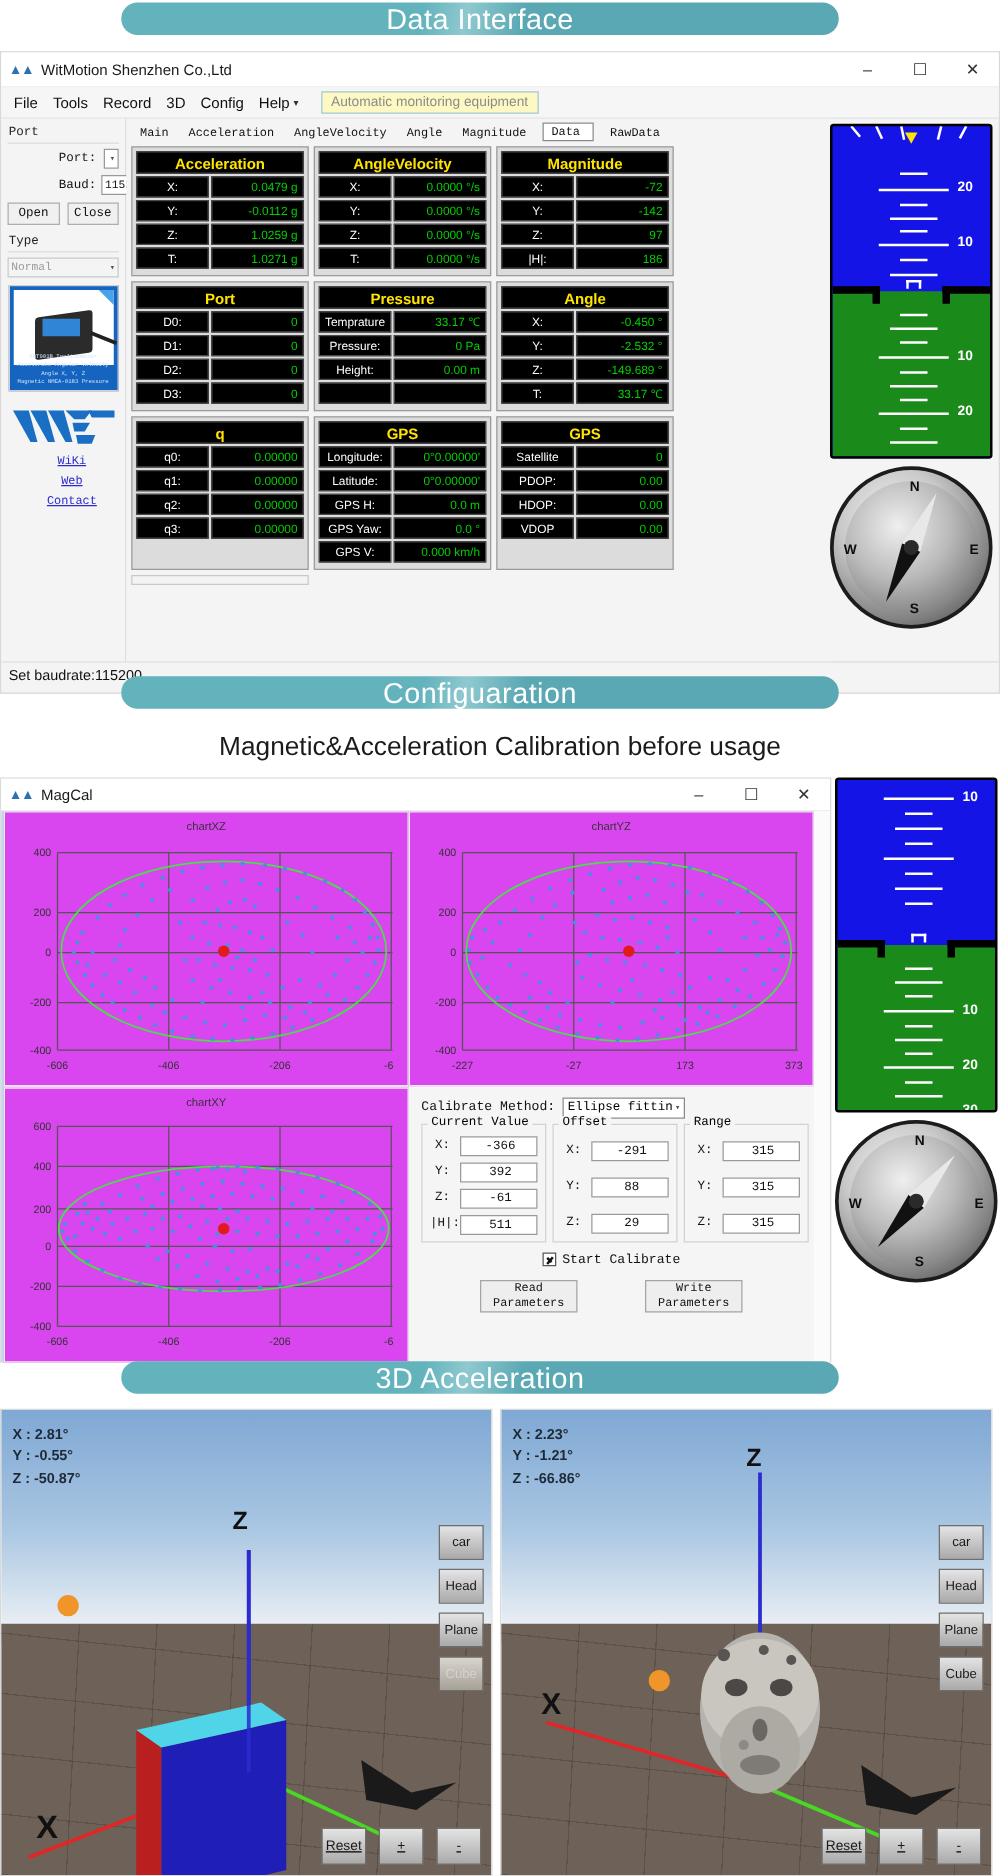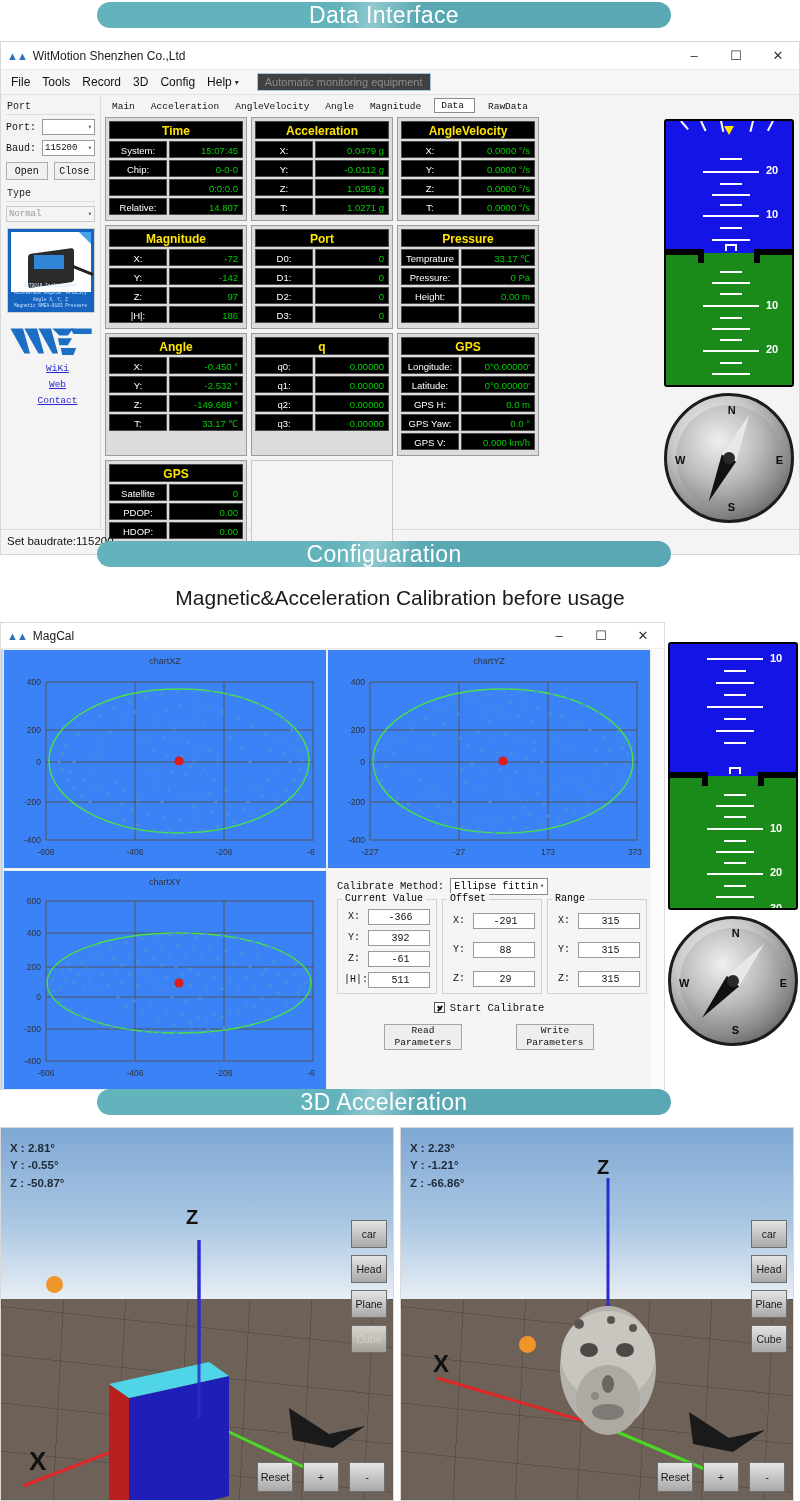--- a/index.html
+++ b/index.html
@@ -32,29 +32,29 @@
   }
   .tb-logo { margin-left:6px; color:#2f6fb5; font-size:11px; font-weight:bold; letter-spacing:-1px;}
   .tb-title { margin-left:6px; font-size:12px; color:#1a1a1a;}
   .tb-spacer{flex:1}
   .tb-btn { width:42px; height:28px; display:flex; align-items:center; justify-content:center;
             font-size:13px; color:#333; }
   .menubar { height:25px; background:#f6f6f6; display:flex; align-items:center; gap:12px;
              padding-left:10px; border-bottom:1px solid #e2e2e2; }
   .menu-item { font-size:12px; color:#111; }
   .menu-caret { font-size:8px; color:#333; margin-left:-9px;}
-  .auto-box { border:1px solid #9fc6dd; background:#404040; color:#8b8b8b; font-size:11px;
+  .auto-box { border:1px solid #9fc6dd; background:#fef9c3; color:#8b8b8b; font-size:11px;
               padding:2px 7px; margin-left:6px; }
   .mainbody { display:flex; height:434px; }
   
   .leftcol { width:100px; background:#f4f4f4; border-right:1px solid #dcdcdc; padding:4px 5px;
              font-family:"Liberation Mono", monospace; }
   .grp-label { font-size:10px; color:#222; margin:2px 0 2px 1px;}
   .grp-box { border-top:1px solid #dcdcdc; padding-top:4px; }
-  .row { display:flex; align-items:center; gap:4px; margin-bottom:5px;}
+  .row { display:flex; align-items:center; gap:4px; margin-bottom:5px;margin-left:41px;}
   .row label { font-size:10px; width:32px; color:#111;}
   .sel { flex:1; height:16px; border:1px solid #999; background:#fff; font-size:9px;
          display:flex; align-items:center; justify-content:space-between; padding:0 2px; color:#111;}
   .sel.dim { color:#9a9a9a; background:#f4f4f4; border-color:#c9c9c9;}
   .sel .cv { font-size:7px; color:#555;}
   .btnrow { display:flex; gap:6px; margin:6px 0 8px;}
   .pbtn { flex:1; height:18px; border:1px solid #adadad; background:#f0f0f0; font-size:10px;
           display:flex; align-items:center; justify-content:center; color:#111;
           font-family:"Liberation Mono", monospace;}
   .prodimg { width:88px; height:85px; border:1px solid #cfcfcf; background:#1565c0;
@@ -85,21 +85,21 @@
             height:18px; line-height:18px; border:1px solid #4a4a4a; margin-bottom:2px;}
   .p-row { display:flex; gap:2px; margin-bottom:2px; }
   .p-lbl { width:58px; background:#000; color:#fff; font-size:9.5px; height:17px; line-height:17px;
            text-align:center; border:1px solid #4a4a4a;}
   .p-val { flex:1; background:#000; color:#00d000; font-size:9.5px; height:17px; line-height:17px;
            text-align:right; padding-right:4px; border:1px solid #4a4a4a;}
   .panel.empty { background:#f4f4f4; border-color:#c9c9c9; }
   
   .gauges { width:135px; padding:4px 3px 0 0;}
   .adi { width:130px; height:268px; border:2px solid #000; position:relative; overflow:hidden;
-         background:#1414e6; border-radius:3px;margin-top:20px;}
+         background:#1414e6; border-radius:3px;}
   .adi .ground { position:absolute; left:0; right:0; top:50%; bottom:0; background:#1a8a1a;}
   .adi .pitchline { position:absolute; background:#fff; height:2px; }
   .adi .pt-lbl { position:absolute; color:#fff; font-size:11px; font-weight:bold;}
   .adi .wing { position:absolute; background:#000; height:6px;}
   .adi .wingv{ position:absolute; background:#000; width:6px; height:14px;}
   .adi .toptick { position:absolute; background:#fff; width:2px; height:11px; transform-origin:50% 0;}
   .adi .caret { position:absolute; left:50%; top:5px; width:0;height:0; margin-left:-5px;
          border-left:5px solid transparent;border-right:5px solid transparent;border-top:9px solid #ffe400;}
   .compass { width:130px; height:130px; border-radius:50%; margin-top:6px; position:relative;
          background:radial-gradient(circle at 38% 32%, #f4f4f4 0%, #c8c8c8 38%, #7e7e7e 72%, #3a3a3a 100%);
@@ -119,21 +119,21 @@
   
   #calheading { position:absolute; left:0; top:586px; width:800px; text-align:center;
        font-size:21px; color:#1a1a1a;}
   
   #magcal { position:absolute; left:0; top:622px; width:665px; height:468px;
        background:#f5f5f5; border:1px solid #dcdcdc; }
   .mc-title { height:26px; background:#fff; display:flex; align-items:center;
        border-bottom:1px solid #ededed;}
   .mc-body { display:flex; flex-wrap:wrap; height:441px; background:#fbfbfb;
        border-left:2px solid #bcd6ea;}
-  .chartbox { width:324px; height:220px; background:#3b82f6; border:1px solid #ececec; position:relative;}
+  .chartbox { width:324px; height:220px; background:#d946ef; border:1px solid #ececec; position:relative;}
   .chart-title { position:absolute; left:0; right:0; top:6px; text-align:center; font-size:9px; color:#333;}
   .calpanel { width:324px; height:220px; background:#f5f5f5; position:relative;
        font-family:"Liberation Mono", monospace;}
   .cal-row1 { display:flex; align-items:center; gap:6px; padding:8px 0 4px 10px;}
   .cal-lbl { font-size:10.5px; color:#111;}
   .cal-sel { width:98px; height:17px; border:1px solid #8a8a8a; background:#fff; font-size:10px;
        display:flex; align-items:center; justify-content:space-between; padding:0 3px;}
   .fieldsets { display:flex; gap:5px; padding-left:10px;text-align:center;}
   .fs { border:1px solid #d2d2d2; padding:4px 6px 5px; position:relative; }
   .fs > .cap { position:absolute; top:-7px; left:4px; background:#f5f5f5; font-size:10px; padding:0 3px;}
@@ -164,21 +164,21 @@
           repeating-linear-gradient(6deg, rgba(0,0,0,.16) 0 1px, transparent 1px 48px);}
   .d3 .ang { position:absolute; left:9px; top:12px; color:#1e2a38; font-size:11.5px; line-height:1.5;
         font-weight:bold;}
   .d3 .sun { position:absolute; width:17px;height:17px;border-radius:50%;background:#f0952a;}
   .d3 .axislbl { position:absolute; font-size:20px; font-weight:bold; color:#111;}
   .objbtns { position:absolute; right:6px; top:92px; display:flex; flex-direction:column; gap:7px;}
   .objbtn { width:36px;height:28px; border:1px solid #6e6e6e; font-size:10.5px; color:#1a1a1a;
         display:flex; align-items:center; justify-content:center;
         background:linear-gradient(180deg,#e4e4e4,#a9a9a9);}
   .objbtn.dim { color:rgba(240,240,230,.45); background:linear-gradient(180deg,#d9d5cd,#a5a098);}
-  .botbtns { position:absolute; right:8px; bottom:8px; display:flex; gap:10px; align-items:flex-end;}
+  .botbtns { position:absolute; right:8px; bottom:8px; display:flex; gap:10px; align-items:flex-end;text-decoration:underline;}
   .botbtn { width:36px;height:30px; border:1px solid #6e6e6e; font-size:11px; color:#1a1a1a;
         display:flex; align-items:center; justify-content:center;
         background:linear-gradient(180deg,#e4e4e4,#a9a9a9);}
 </style>
 </head>
 <body>
 
 <div class="banner" style="left:97px; top:2px; width:574px;">
   <span>Data Interface</span>
 </div>
@@ -275,39 +275,20 @@
         <span class="tab">Acceleration</span>
         <span class="tab">AngleVelocity</span>
         <span class="tab">Angle</span>
         <span class="tab">Magnitude</span>
         <span class="tab active">Data</span>
         <span class="tab">RawData</span>
       </div>
 
       <div class="panels">
 
-        <div class="panel">
-          <div class="p-head">Time</div>
-          <div class="p-row">
-            <div class="p-lbl">System:</div>
-            <div class="p-val">15:07:45</div>
-            </div>
-          <div class="p-row">
-            <div class="p-lbl">Chip:</div>
-            <div class="p-val">0-0-0</div>
-            </div>
-          <div class="p-row">
-            <div class="p-lbl"></div>
-            <div class="p-val">0:0:0.0</div>
-            </div>
-          <div class="p-row">
-            <div class="p-lbl">Relative:</div>
-            <div class="p-val">14.807</div>
-            </div>
-        </div>
 
         <div class="panel">
           <div class="p-head">Acceleration</div>
           <div class="p-row">
             <div class="p-lbl">X:</div>
             <div class="p-val">0.0479 g</div>
             </div>
           <div class="p-row">
             <div class="p-lbl">Y:</div>
             <div class="p-val">-0.0112 g</div>

